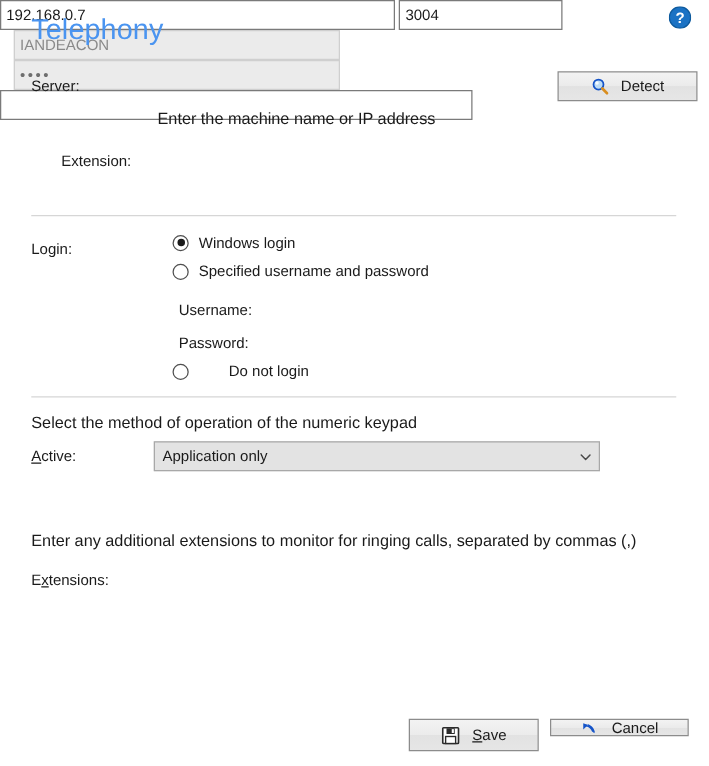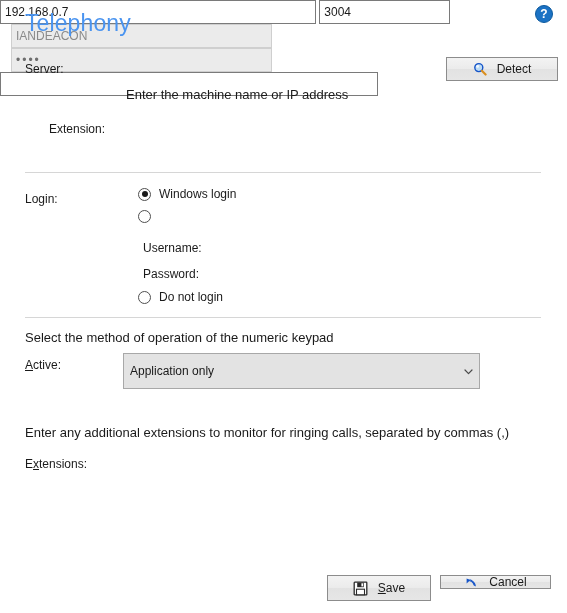--- a/index.html
+++ b/index.html
@@ -143,21 +143,21 @@
     color: #1a1a1a;
     white-space: nowrap;
   }
 
   
   #keypad-select {
     position: absolute;
     box-sizing: border-box;
     border: 1px solid #a8a8a8;
     background: #e3e3e3;
-    height: 36px;
+    height: 24px;
     display: flex;
     align-items: center;
     padding: 0 4px 0 6px;
     cursor: pointer;
     user-select: none;
   }
   #keypad-select .cval {
     flex: 1;
     font-size: 12px;
     color: #1a1a1a;
@@ -217,35 +217,36 @@
   <span class="lbl">Login:</span>
 </div>
 
 <div class="radio-row" style="left:126px; top:187px;">
   <span class="radio checked"></span>
   <span class="rlabel">Windows login</span>
 </div>
 
 <div class="radio-row" style="left:126px; top:210px;">
   <span class="radio"></span>
+  <span class="rlabel">Specified username and password</span>
 </div>
 
 <div class="row" style="left:143px; top:241px;">
   <span class="lbl">Username:</span>
 </div>
 <input class="tinput disabled" id="username-input" type="text" disabled="" style="left: 250px; top: 233px; width: 261px;" value="IANDEACON">
 
 <div class="row" style="left:143px; top:267px;">
   <span class="lbl">Password:</span>
 </div>
 <div class="tinput disabled" id="password-input" style="left:250px; top:259px; width:261px; display:flex; align-items:center;">
   <span class="dots">••••</span>
 </div>
 
-<div class="radio-row" style="left:126px; top:290px;">
+<div class="radio-row" style="left:126px; top:290px;gap:24px;">
   <span class="radio"></span>
   <span class="rlabel">Do not login</span>
 </div>
 
 
 <div class="sep" style="top:317px;"></div>
 
 
 <div class="hint" style="left:25px; top:330px;">Select the method of operation of the numeric keypad</div>
 

